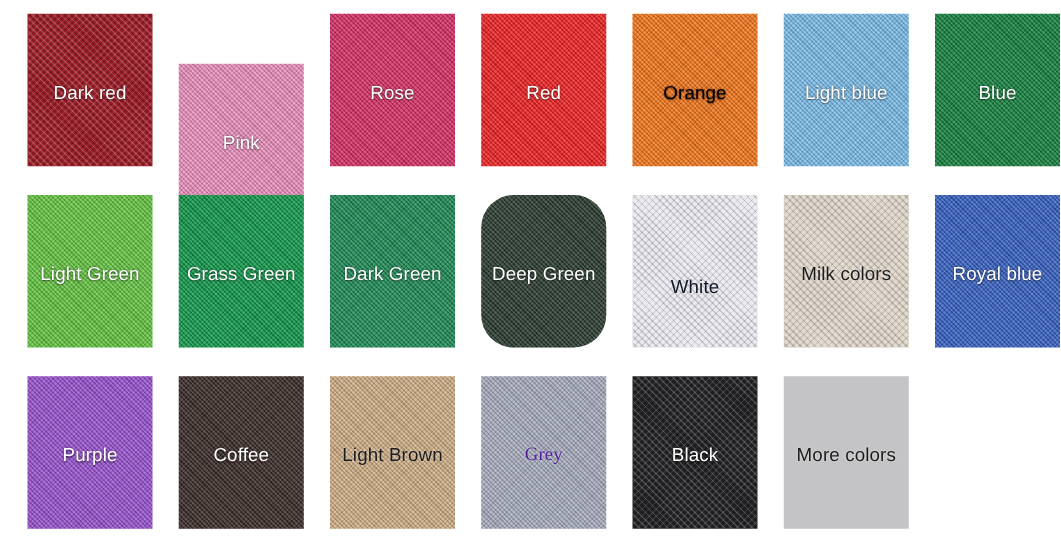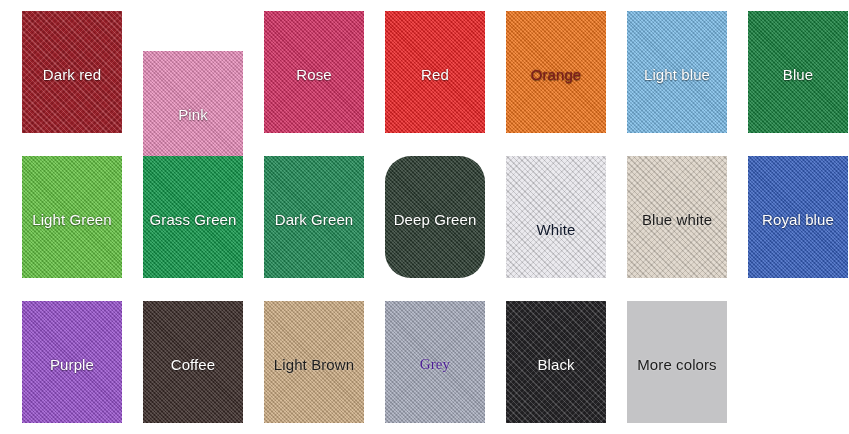--- a/index.html
+++ b/index.html
@@ -105,21 +105,21 @@
     <div class="swatch" data-texture="mesh" style="background: rgb(212, 47, 99);">
       <span class="weave w2"></span>
       <span class="swatch-label light" style="color: rgb(255, 255, 255);">Rose</span>
     </div>
     <div class="swatch" data-texture="mesh" style="background: rgb(238, 34, 36);">
       <span class="weave w2"></span>
       <span class="swatch-label light" style="color: rgb(255, 255, 255);">Red</span>
     </div>
     <div class="swatch" data-texture="mesh" style="background: rgb(242, 118, 28);">
       <span class="weave w2"></span>
-      <span class="swatch-label light" style="color: #7f1d1d;">Orange</span>
+      <span class="swatch-label light" style="color: #000000;">Orange</span>
     </div>
     <div class="swatch" data-texture="mesh" style="background: rgb(123, 188, 232);">
       <span class="weave w2"></span>
       <span class="swatch-label light" style="color: rgb(255, 255, 255);">Light blue</span>
     </div>
     <div class="swatch" data-texture="mesh" style="background: #15803d;">
       <span class="weave w2"></span>
       <span class="swatch-label light" style="color: rgb(255, 255, 255);">Blue</span>
     </div>
     <div class="swatch" data-texture="mesh" style="background: rgb(100, 196, 66);">
@@ -137,21 +137,21 @@
     <div class="swatch" data-texture="mesh" style="background: rgb(41, 58, 46); border-radius: 26px;">
       <span class="weave w2"></span>
       <span class="swatch-label light" style="color: rgb(255, 255, 255);">Deep Green</span>
     </div>
     <div class="swatch" data-texture="twill" style="background: rgb(232, 231, 236);">
       <span class="weave w1"></span>
       <span class="swatch-label dark" style="color: #0f172a; margin-top: 25px;">White</span>
     </div>
     <div class="swatch" data-texture="twill" style="background: rgb(221, 212, 200);">
       <span class="weave w1"></span>
-      <span class="swatch-label dark" style="color: rgb(27, 27, 27);">Blue white</span>
+      <span class="swatch-label dark" style="color: rgb(27, 27, 27);">Milk colors</span>
     </div>
     <div class="swatch" data-texture="mesh" style="background: rgb(54, 96, 192);">
       <span class="weave w2"></span>
       <span class="swatch-label light" style="color: rgb(255, 255, 255);">Royal blue</span>
     </div>
     <div class="swatch" data-texture="mesh" style="background: rgb(152, 81, 206);">
       <span class="weave w2"></span>
       <span class="swatch-label light" style="color: rgb(255, 255, 255);">Purple</span>
     </div>
     <div class="swatch" data-texture="mesh" style="background: rgb(58, 43, 40);">

